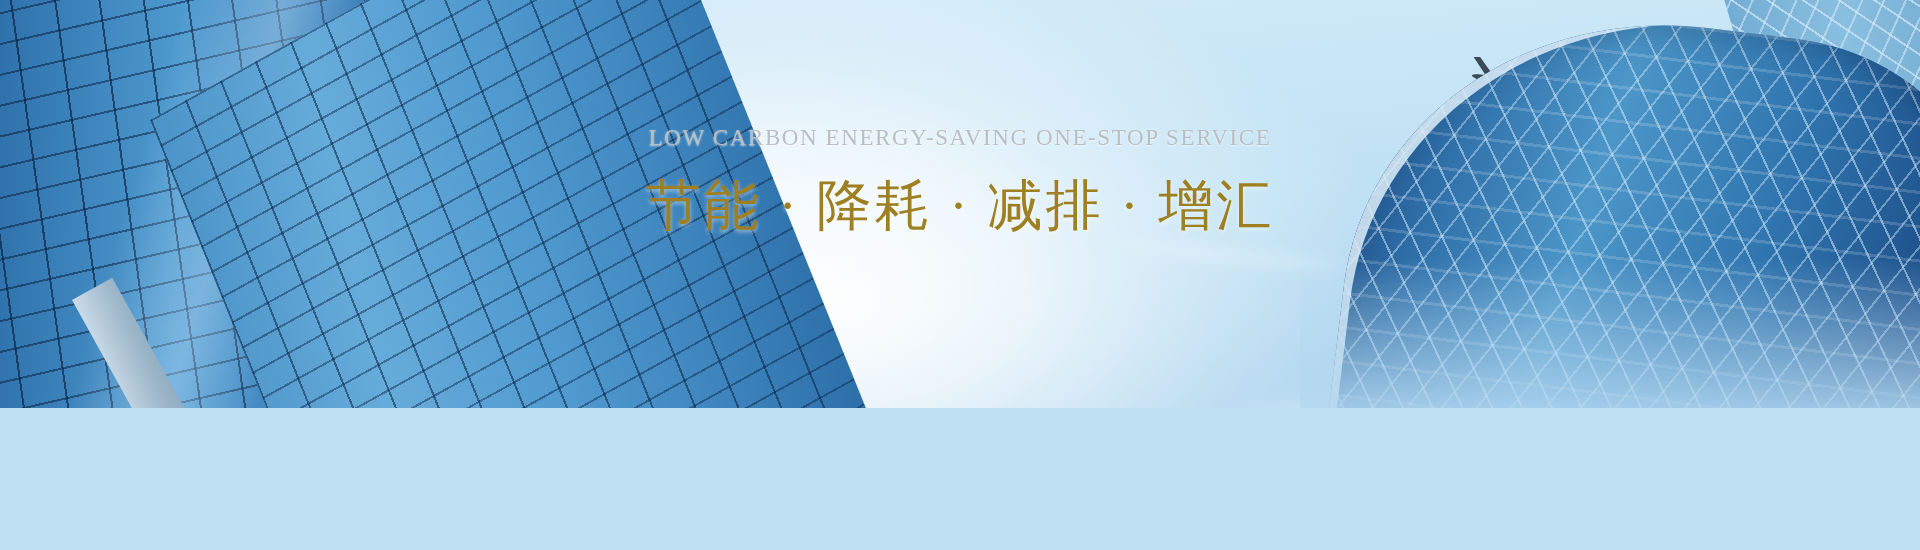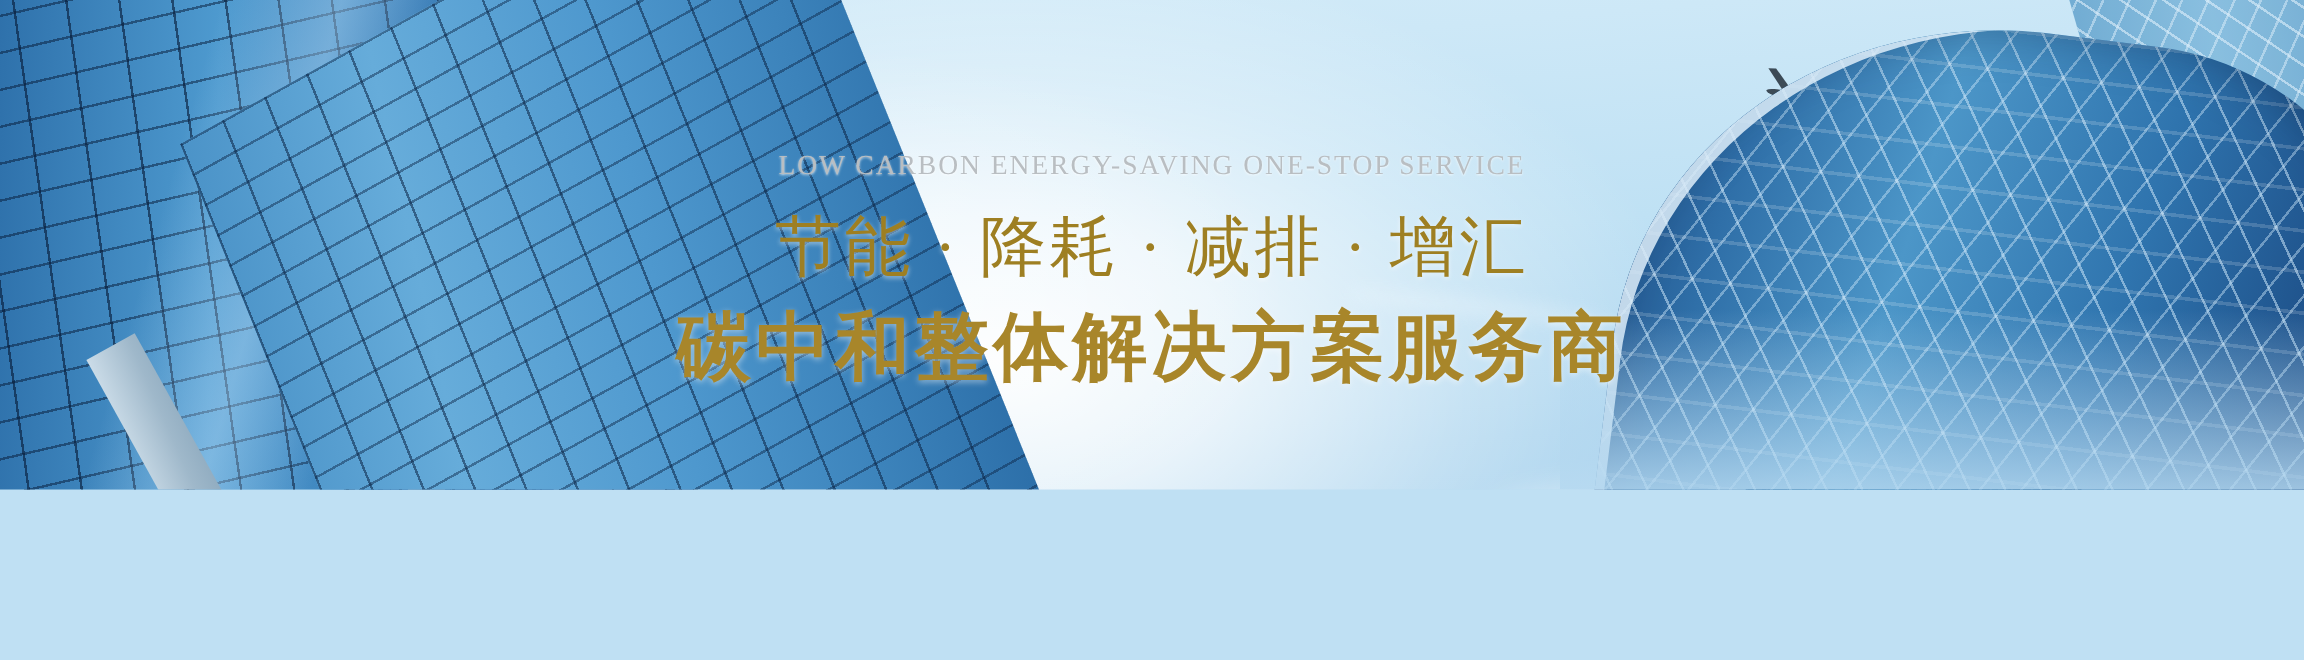--- a/index.html
+++ b/index.html
@@ -252,16 +252,15 @@
   <div class="r-curve">
     <div class="diag"></div>
       <div class="band"></div>
       <div class="edge"></div>
   </div>
   <div class="r-fade"></div>
 
   <div class="text-block">
     <div class="eyebrow">LOW CARBON ENERGY-SAVING ONE-STOP SERVICE</div>
     <div class="headline-1">节能 · 降耗 · 减排 · 增汇</div>
-    <div class="headline-2">碳中和整体解决方案服务商</div>
   </div>
 
 </div>
 
 </body></html>

